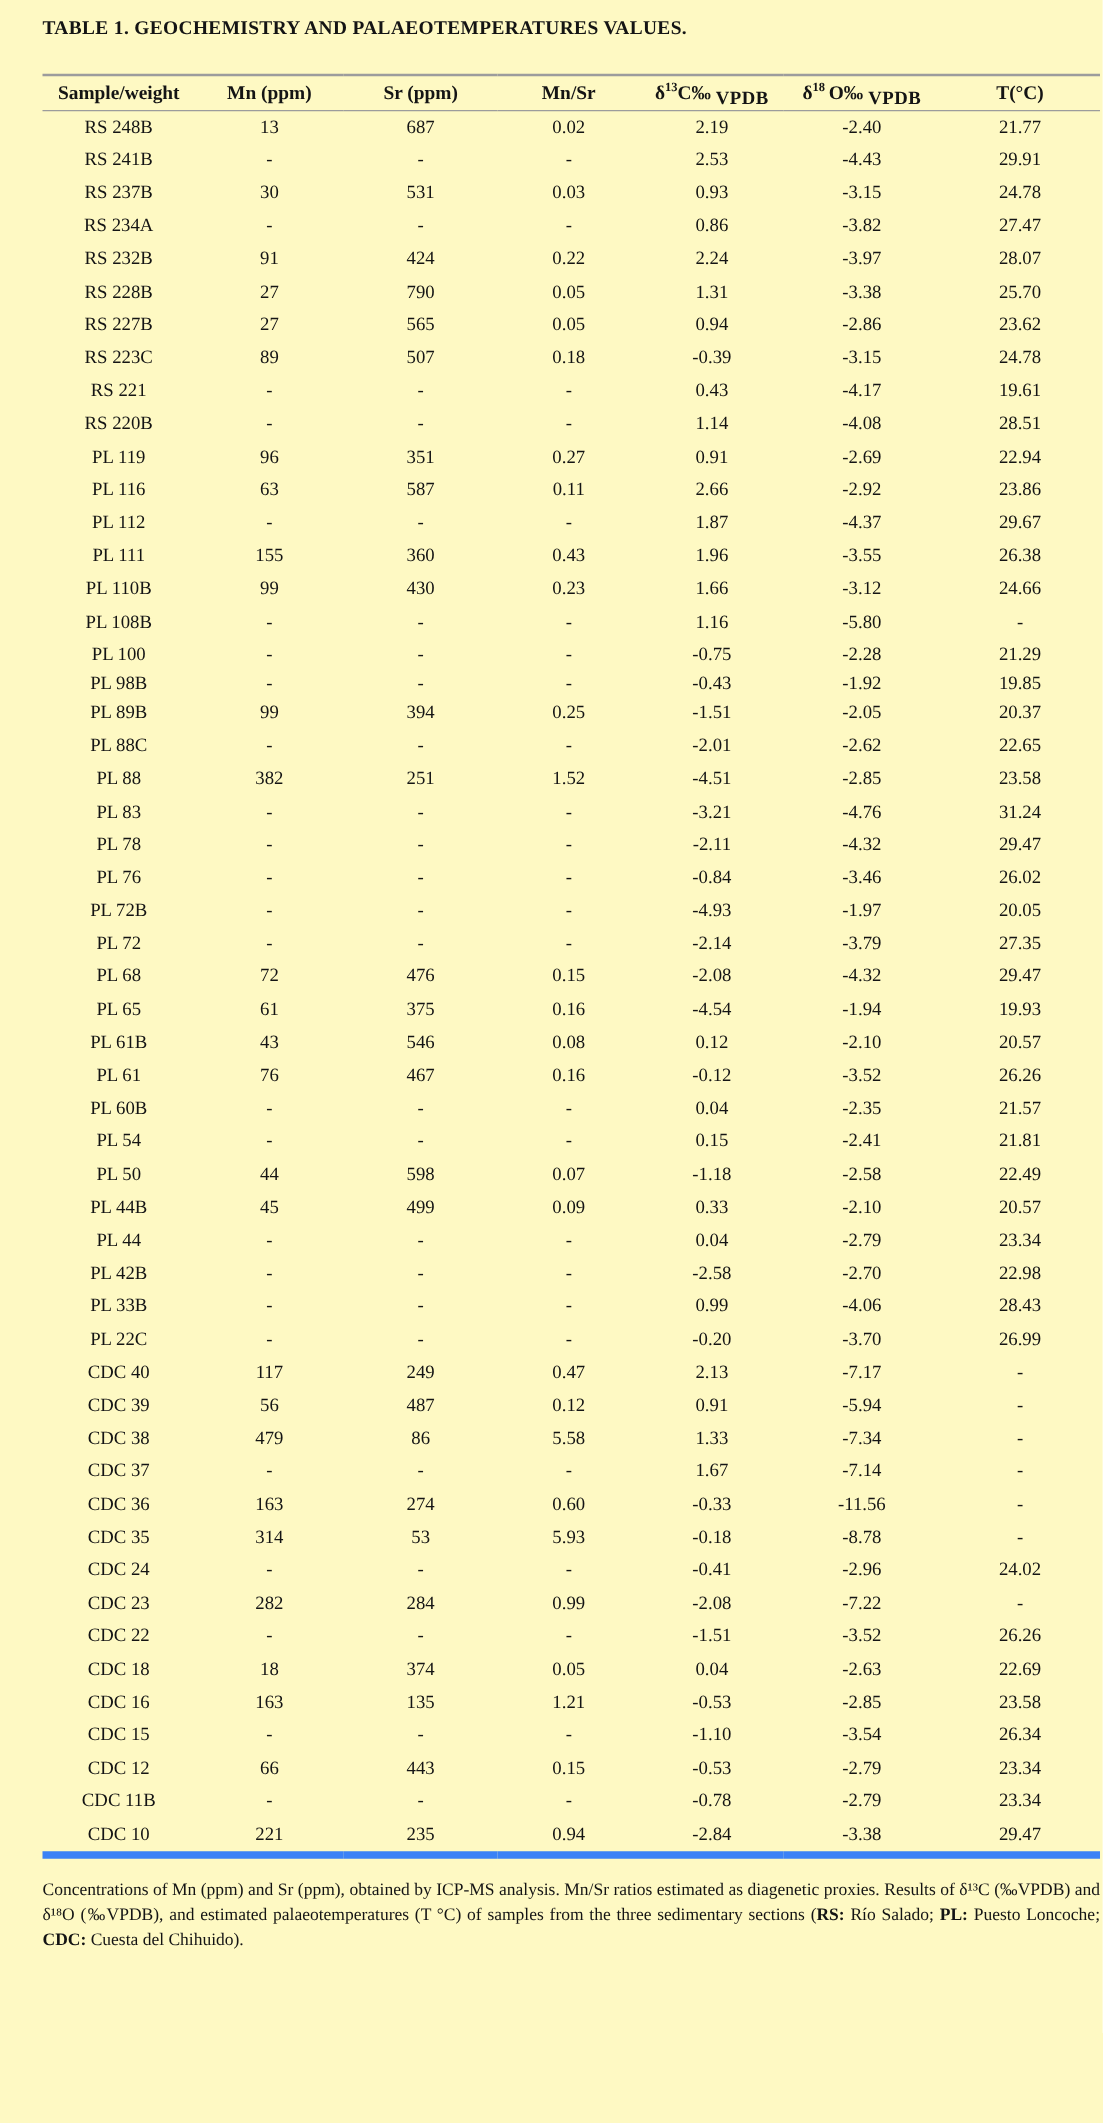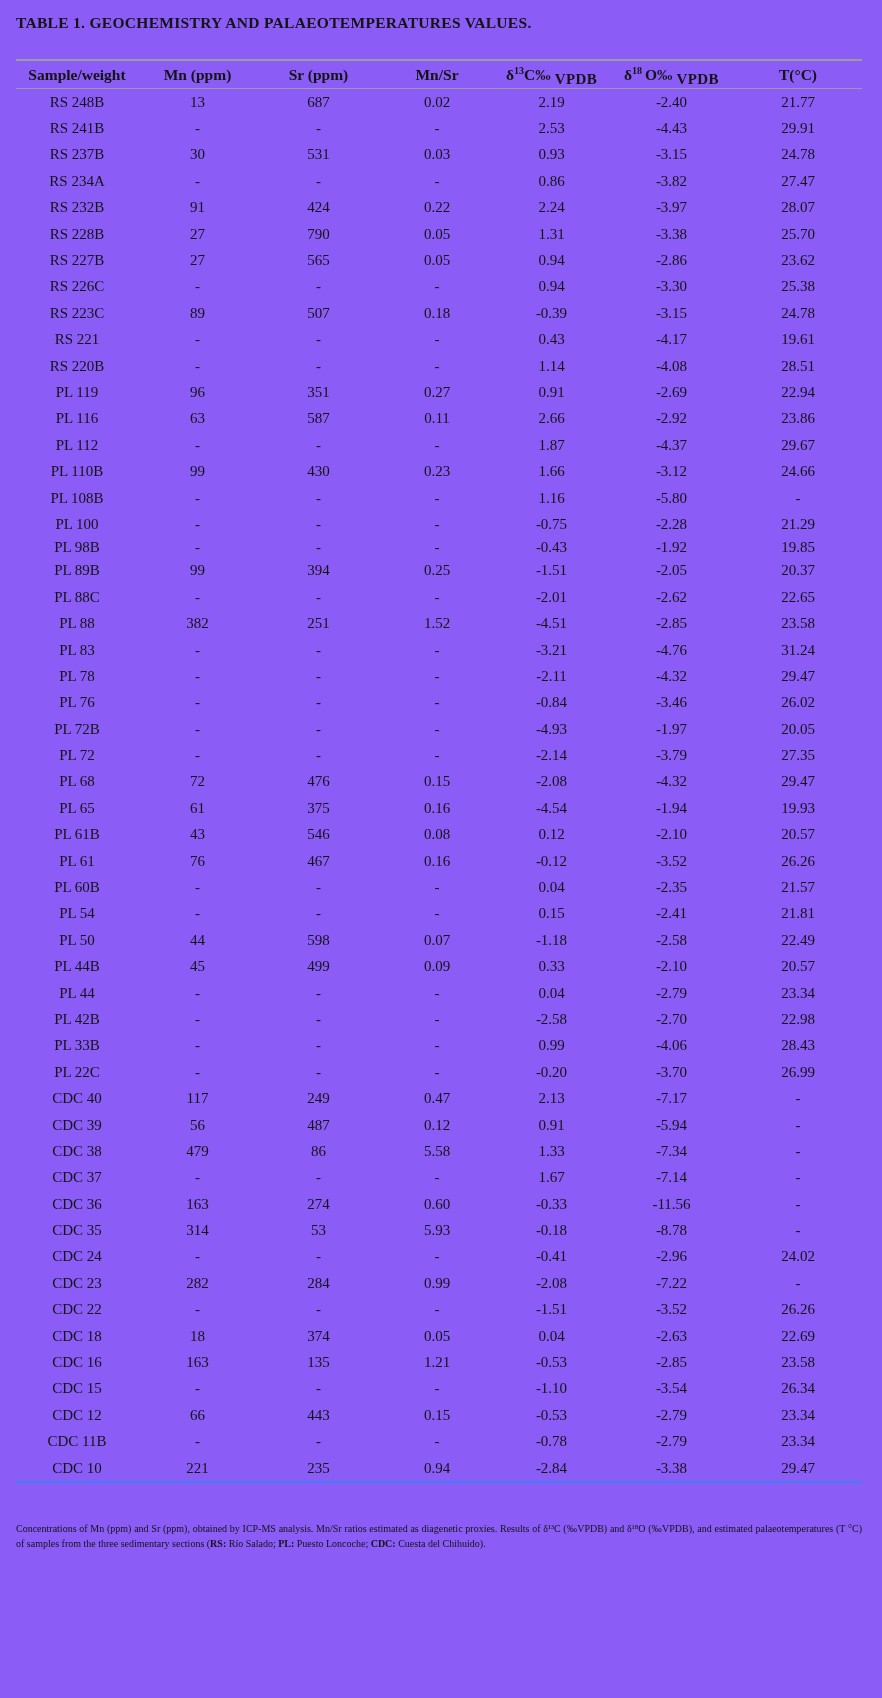--- a/index.html
+++ b/index.html
@@ -9,36 +9,36 @@
   }
   body {
     width: 882px;
     font-family: "Liberation Serif", serif;
     color: #141414;
   }
   .page {
     box-sizing: border-box;
     width: 882px;
     min-height: 1698px;
-    padding: 12px 18px 20px 16px;
-    background: #8b5cf6;
+    padding: 12px 18px 20px 34px;
+    background: #fef9c3;
   }
   .title {
     font-size: 15.5px;
     font-weight: bold;
     letter-spacing: 0.3px;
     margin: 2px 0 0 0;
   }
   table.geo {
     table-layout: fixed;
     border-collapse: collapse;
     width: 846px;
     margin-top: 27px;
     border-top: 2px solid #9c9c9c;
-    border-bottom: 2px solid #3b82f6;
+    border-bottom: 6px solid #3b82f6;
   }
   thead th {
     font-size: 15.5px;
     font-weight: bold;
     text-align: center;
     vertical-align: middle;
     padding: 0;
     height: 27px;
     border-bottom: 1.5px solid #9c9c9c;
     white-space: nowrap;
@@ -66,22 +66,22 @@
     letter-spacing: 0.4px;
     vertical-align: sub;
     line-height: 0;
     margin-left: 4px;
   }
   .sp {
     margin-left: 3px;
   }
   .caption {
     width: 846px;
-    margin: 39px 0 0 0;
-    font-size: 10px;
+    margin: 16px 0 0 0;
+    font-size: 14px;
     line-height: 1.42;
     text-align: justify;
   }
   .caption b { font-weight: bold; }
 </style>
 </head>
 <body>
 
 <div class="page">
 
@@ -166,29 +166,20 @@
         <tr>
           <td>RS 227B</td>
           <td>27</td>
           <td>565</td>
           <td>0.05</td>
           <td>0.94</td>
           <td>-2.86</td>
           <td>23.62</td>
         </tr>
         <tr>
-          <td>RS 226C</td>
-          <td>-</td>
-          <td>-</td>
-          <td>-</td>
-          <td>0.94</td>
-          <td>-3.30</td>
-          <td>25.38</td>
-        </tr>
-        <tr>
           <td>RS 223C</td>
           <td>89</td>
           <td>507</td>
           <td>0.18</td>
           <td>-0.39</td>
           <td>-3.15</td>
           <td>24.78</td>
         </tr>
         <tr>
           <td>RS 221</td>
@@ -227,20 +218,29 @@
           <td>23.86</td>
         </tr>
         <tr>
           <td>PL 112</td>
           <td>-</td>
           <td>-</td>
           <td>-</td>
           <td>1.87</td>
           <td>-4.37</td>
           <td>29.67</td>
+        </tr>
+        <tr>
+          <td>PL 111</td>
+          <td>155</td>
+          <td>360</td>
+          <td>0.43</td>
+          <td>1.96</td>
+          <td>-3.55</td>
+          <td>26.38</td>
         </tr>
         <tr>
           <td>PL 110B</td>
           <td>99</td>
           <td>430</td>
           <td>0.23</td>
           <td>1.66</td>
           <td>-3.12</td>
           <td>24.66</td>
         </tr>

